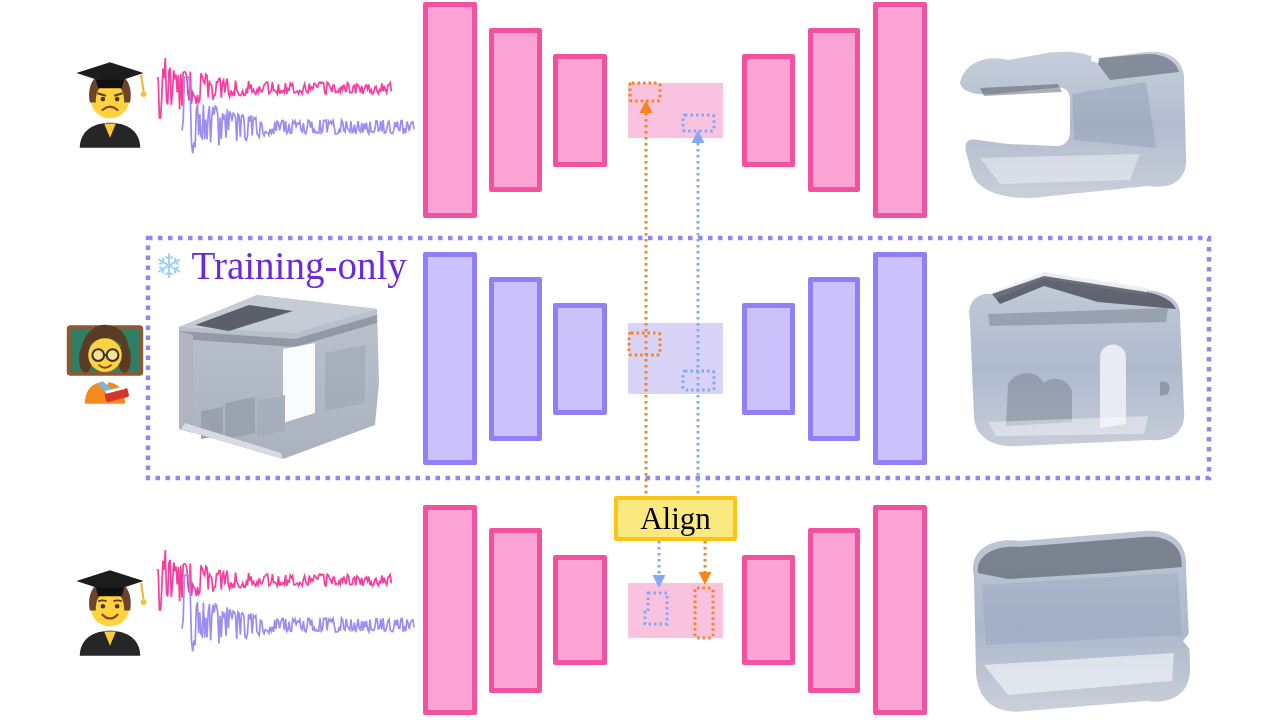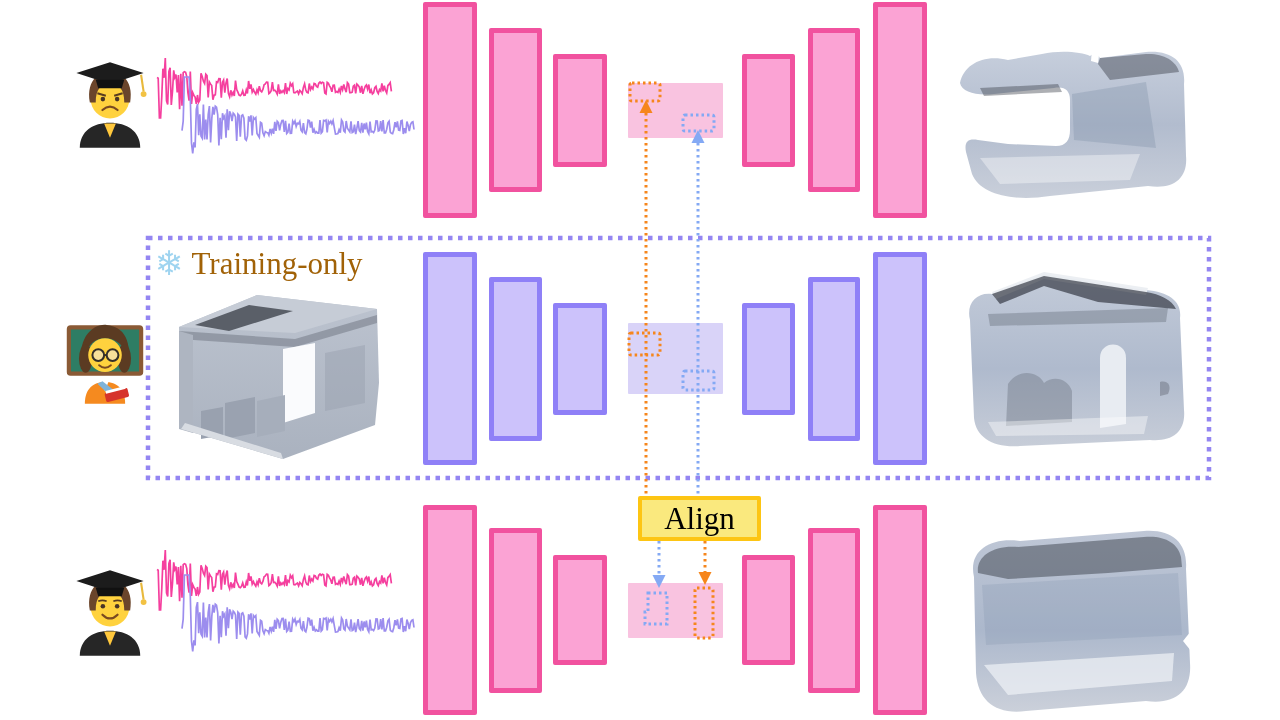--- a/index.html
+++ b/index.html
@@ -8,21 +8,21 @@
   .layer{position:absolute;left:0;top:0;width:1280px;height:720px;pointer-events:none;}
   #boxLayer{z-index:1;} 
   .art{position:absolute;z-index:2;}
   .actor{position:absolute;z-index:3;}
   #overlay{z-index:6;}
   .bar{position:absolute;box-sizing:border-box;border-radius:2px;z-index:2;}
   .latent{position:absolute;border-radius:1px;z-index:2;}
   .wave-svg{position:absolute;overflow:visible;z-index:2;}
   #training-label{position:absolute;left:155px;top:246px;z-index:4;display:flex;align-items:center;gap:8px;}
   #training-label .flake{font-size:34px;line-height:1;font-family:"DejaVu Sans",sans-serif;}
-  #training-label .txt{font-size:31px;color:#a16207;line-height:1;}
+  #training-label .txt{font-size:39px;color:#6d28d9;line-height:1;}
   #align-box{position:absolute;left:614px;top:496px;width:123px;height:45px;box-sizing:border-box;
              display:flex;align-items:center;justify-content:center;z-index:5;border-radius:2px;
              font-size:31px;color:#000;}
 </style>
 </head>
 <body>
 
 <div id="canvas">
 
   <svg id="boxLayer" class="layer">
@@ -169,21 +169,21 @@
     </linearGradient>
       </defs>
     <path d="M26,62 C20,36 42,22 72,26 L196,16 C224,14 240,28 238,54 L242,148
              C244,176 228,190 198,186 L78,196 C48,200 30,186 28,158 Z" fill="url(#g3)"></path>
     <path d="M30,58 C28,42 44,30 70,32 L196,22 C216,20 230,28 233,42 L234,52 L160,58 L60,64 Z" fill="#3c414b" opacity="0.5"></path>
     <path d="M34,70 L230,58 L234,120 L38,130 Z" fill="#7d8eaa" opacity="0.22"></path>
     <path d="M36,150 L226,138 L224,166 L60,180 Z" fill="#f0f2f6" opacity="0.7"></path>
     <polygon points="243,116 235,126 243,136" fill="#ffffff"></polygon>
   </svg>
 
-  <div id="align-box" style="background: rgb(250, 233, 126); border: 4px solid rgb(253, 197, 19); margin-left: 24px;">
+  <div id="align-box" style="background: rgb(250, 233, 126); border: 4px solid rgb(253, 197, 19);">
     <span>Align</span>
   </div>
 
   <svg id="overlay" class="layer">
       <rect x="630" y="83" width="30" height="18" rx="2" fill="none" stroke="#f6861c" stroke-width="3" stroke-dasharray="2.5 3"></rect>
       <rect x="683" y="115" width="31" height="16" rx="2" fill="none" stroke="#84a9f4" stroke-width="3" stroke-dasharray="2.5 3"></rect>
       <rect x="629" y="333" width="31" height="22" rx="2" fill="none" stroke="#f6861c" stroke-width="3" stroke-dasharray="2.5 3"></rect>
       <rect x="683" y="371" width="31" height="19" rx="2" fill="none" stroke="#84a9f4" stroke-width="3" stroke-dasharray="2.5 3"></rect>
       <path d="M648,593 L667,593 L667,624 L645,624 L645,612 L648,612 Z" fill="none" stroke="#84a9f4" stroke-width="3" stroke-dasharray="2.5 3"></path>
       <rect x="695" y="588" width="18" height="50" rx="2" fill="none" stroke="#f6861c" stroke-width="3" stroke-dasharray="2.5 3"></rect>

